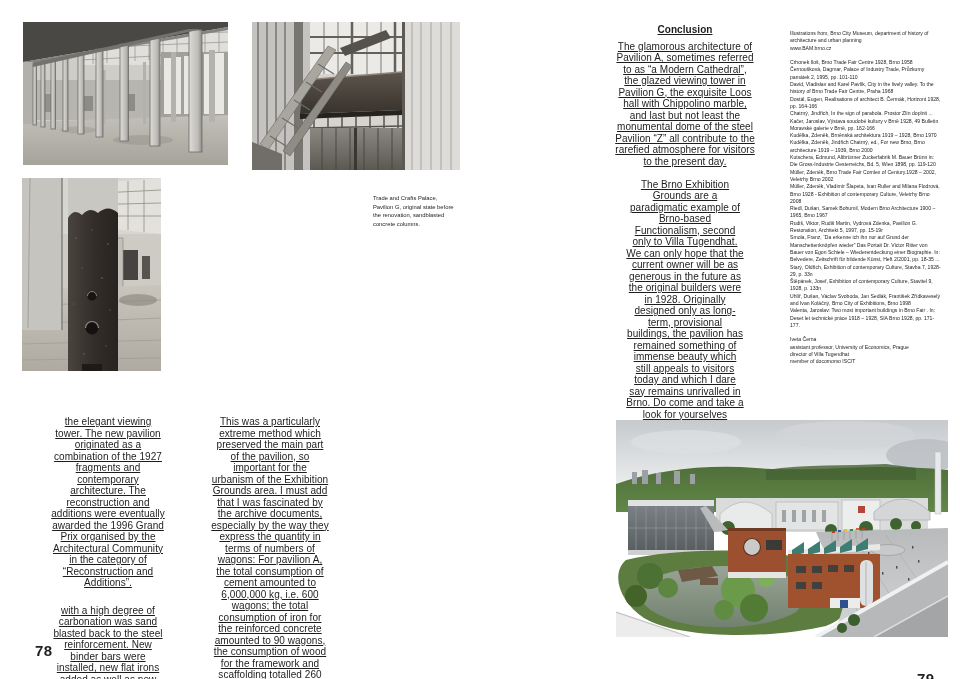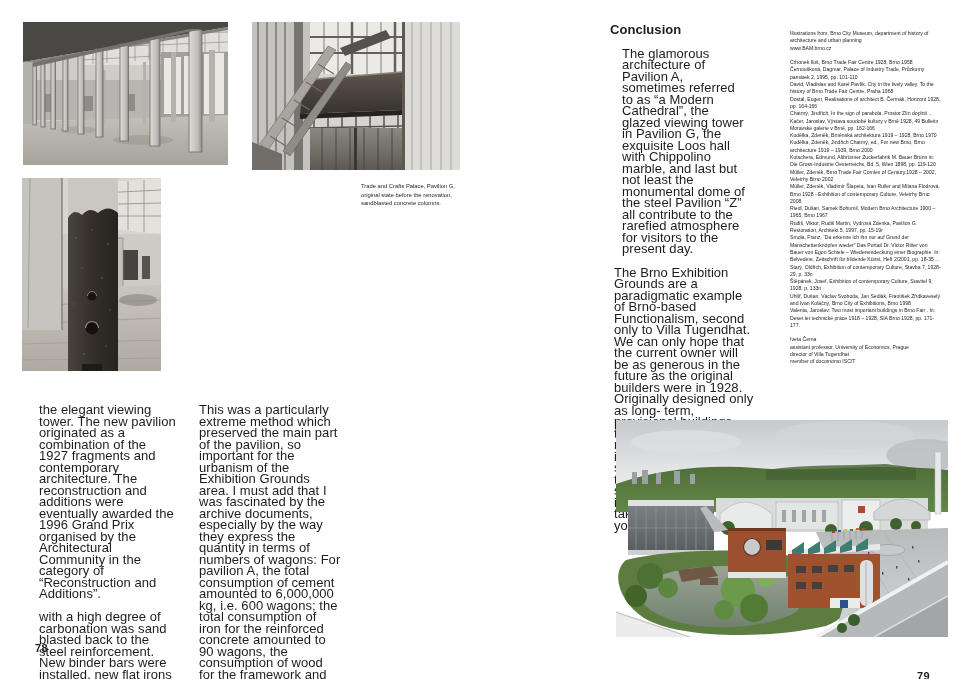--- a/index.html
+++ b/index.html
@@ -1,29 +1,29 @@
 <!DOCTYPE html>
 <html><head>
 <meta charset="utf-8">
 <style>
   html,body { margin:0; padding:0; background:#ffffff; }
   .spread {
     position:relative; width:960px; height:679px; background:#ffffff;
     font-family:"Liberation Sans", sans-serif; color:#1d1d1d; overflow:hidden;
   }
   .abs { position:absolute; }
-  p { margin:4px; }
-  .body-text { font-size:13px; line-height:11.5px; letter-spacing:0.05px; text-align:left; }
+  p { margin:16px; }
+  .body-text { font-size:10px; line-height:11.5px; letter-spacing:0.05px; text-align:center;text-decoration:underline; }
   .body-text p + p { margin-top:11.5px; }
   .caption { font-size:5.8px; line-height:8.6px; }
   .refs { font-size:5.1px; line-height:7.3px; }
   .refs p { margin:0; }
   .refs .block-gap { margin-top:7.3px; }
   .bold { font-weight:bold; }
-  .pagenum { font-size:11px; font-weight:bold; letter-spacing:0.3px; }
+  .pagenum { font-size:15px; font-weight:bold; letter-spacing:0.3px; }
   .photo { display:block; }
   .photo svg { display:block; }
 </style>
 </head>
 <body>
 
 <div class="spread">
 
   <div class="abs photo" style="left:23px; top:22px; width:205px; height:143px;">
     <svg width="205" height="143" viewBox="0 0 205 143">
@@ -267,21 +267,21 @@
   </div>
 
   <div class="abs body-text" style="left:195px; top:400px; width:150px;">
     <p class="para">This was a particularly extreme method which preserved the main part of the pavilion, so important for the urbanism of the Exhibition Grounds area. I must add that I was fascinated by the archive documents, especially by the way they express the quantity in terms of numbers of wagons: For pavilion A, the total consumption of cement amounted to 6,000,000 kg, i.e. 600 wagons; the total consumption of iron for the reinforced concrete amounted to 90 wagons, the consumption of wood for the framework and scaffolding totalled 260 wagons. The types and origins of the cement used were Brno, Maloměřice, and partially the quick-setting fine cement, “Standard”. The consumption of materials for windows and gates: 36 wagons of iron. The total consumption of glass: 21,000 m². The materials dredged and used on the site: 21,000 m³ of gravel and sand, and 1,000 m³ of rocks.</p>
   </div>
 
   <div class="abs pagenum" style="left:35px; top:642px;">78</div>
 
   <div class="abs body-text" style="left:610px; top:24px; width:150px;">
     <p class="bold" style="margin:0;">Conclusion</p>
-    <p style="margin:12px;">The glamorous architecture of Pavilion A, sometimes referred to as “a Modern Cathedral”, the glazed viewing tower in Pavilion G, the exquisite Loos hall with Chippolino marble, and last but not least the monumental dome of the steel Pavilion “Z” all contribute to the rarefied atmosphere for visitors to the present day.</p>
+    <p style="margin:5px;">The glamorous architecture of Pavilion A, sometimes referred to as “a Modern Cathedral”, the glazed viewing tower in Pavilion G, the exquisite Loos hall with Chippolino marble, and last but not least the monumental dome of the steel Pavilion “Z” all contribute to the rarefied atmosphere for visitors to the present day.</p>
     <p class="para">The Brno Exhibition Grounds are a paradigmatic example of Brno-based Functionalism, second only to Villa Tugendhat. We can only hope that the current owner will be as generous in the future as the original builders were in 1928. Originally designed only as long- term, provisional buildings, the pavilion has remained something of immense beauty which still appeals to visitors today and which I dare say remains unrivalled in Brno. Do come and take a look for yourselves</p>
   </div>
 
   <div class="abs refs" style="left:790px; top:30px; width:152px;">
     <p>Illustrations from, Brno City Museum, department of history of architecture and urban planning</p>
     <p>www.BAM.brno.cz</p>
     <p class="block-gap">Crhonek Iloš, Brno Trade Fair Centre 1928, Brno 1958</p>
     <p>Černoušková, Dagmar, Palace of Industry Trade, Průzkumy památek 2, 1995, pp. 101-110</p>
     <p>David, Vladislav and Karel Pavlík, City in the lively valley. To the history of Brno Trade Fair Centre, Praha 1968</p>
     <p>Dostál, Eugen, Realisations of architect B. Čermák, Horizont 1928, pp. 164-166</p>

